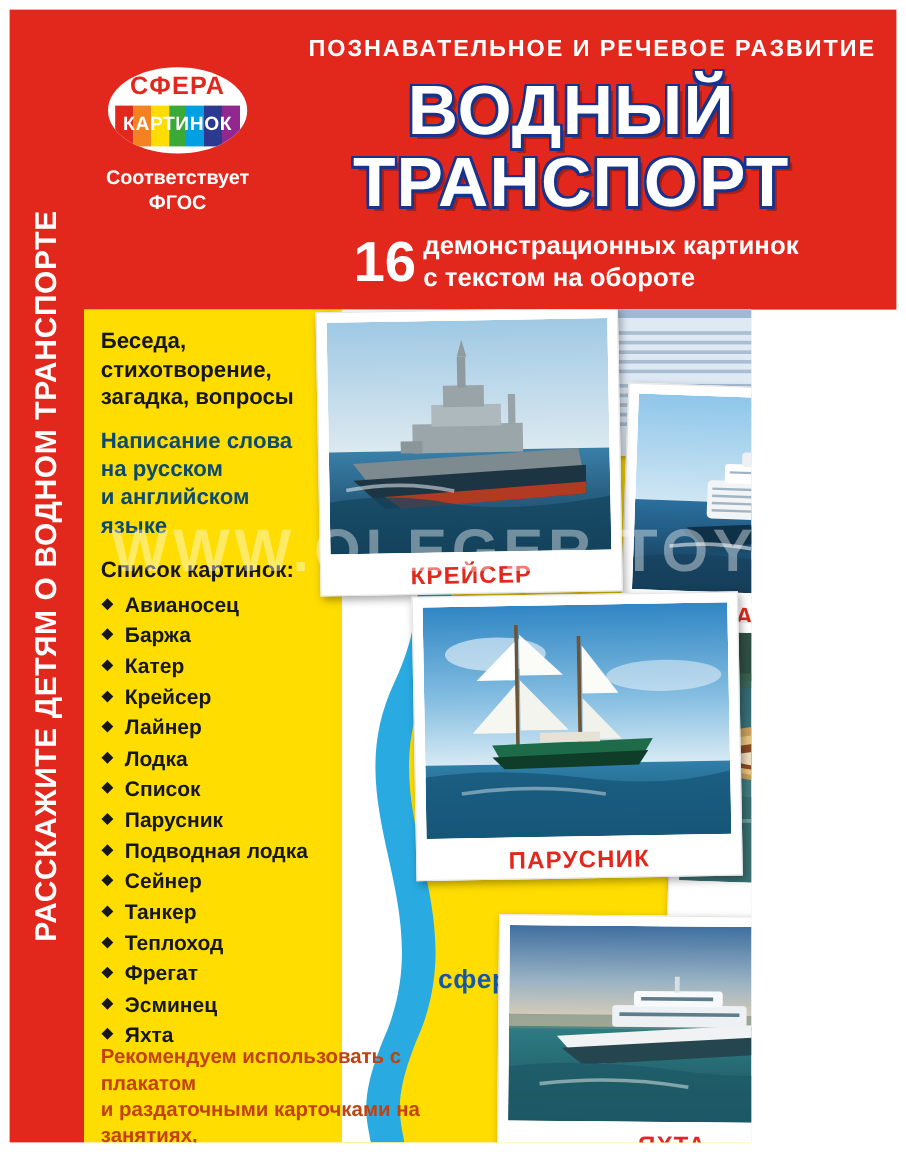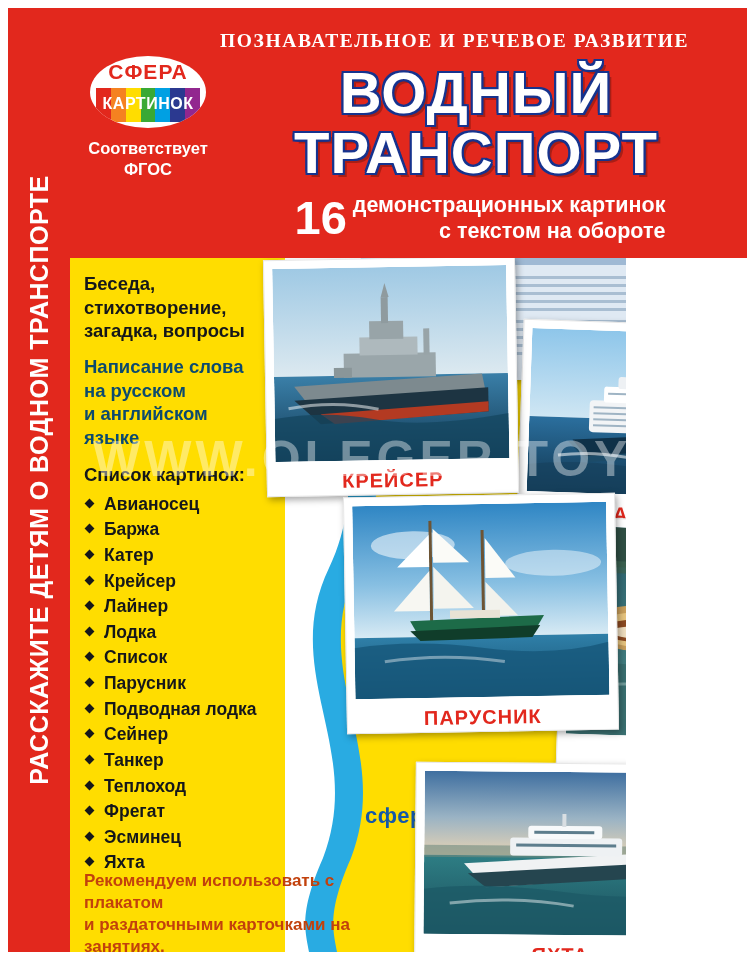--- a/index.html
+++ b/index.html
@@ -60,23 +60,22 @@
   }
   .kicker {
     position: absolute;
     left: 150px;
     top: 22px;
     width: 510px;
     color: #ffffff;
     font-size: 19.5px;
     font-weight: bold;
     letter-spacing: 1.6px;
-    text-align: left;
+    text-align: right;
     white-space: nowrap;
-    font-family: Liberation Serif, serif;
   }
   .title1, .title2 {
     position: absolute;
     left: 150px;
     width: 512px;
     text-align: center;
     font-size: 58px;
     font-weight: bold;
     color: #ffffff;
     letter-spacing: 1px;
@@ -101,21 +100,21 @@
     vertical-align: middle;
     font-size: 47px;
     font-weight: bold;
     color: #ffffff;
     line-height: 0.95;
     padding-right: 6px;
   }
   .count-text {
     display: inline-block;
     vertical-align: middle;
-    text-align: right;
+    text-align: left;
     color: #ffffff;
     font-size: 21.5px;
     font-weight: bold;
     line-height: 1.22;
   }
 
   
   .logo {
     position: absolute;
     left: 20px;

